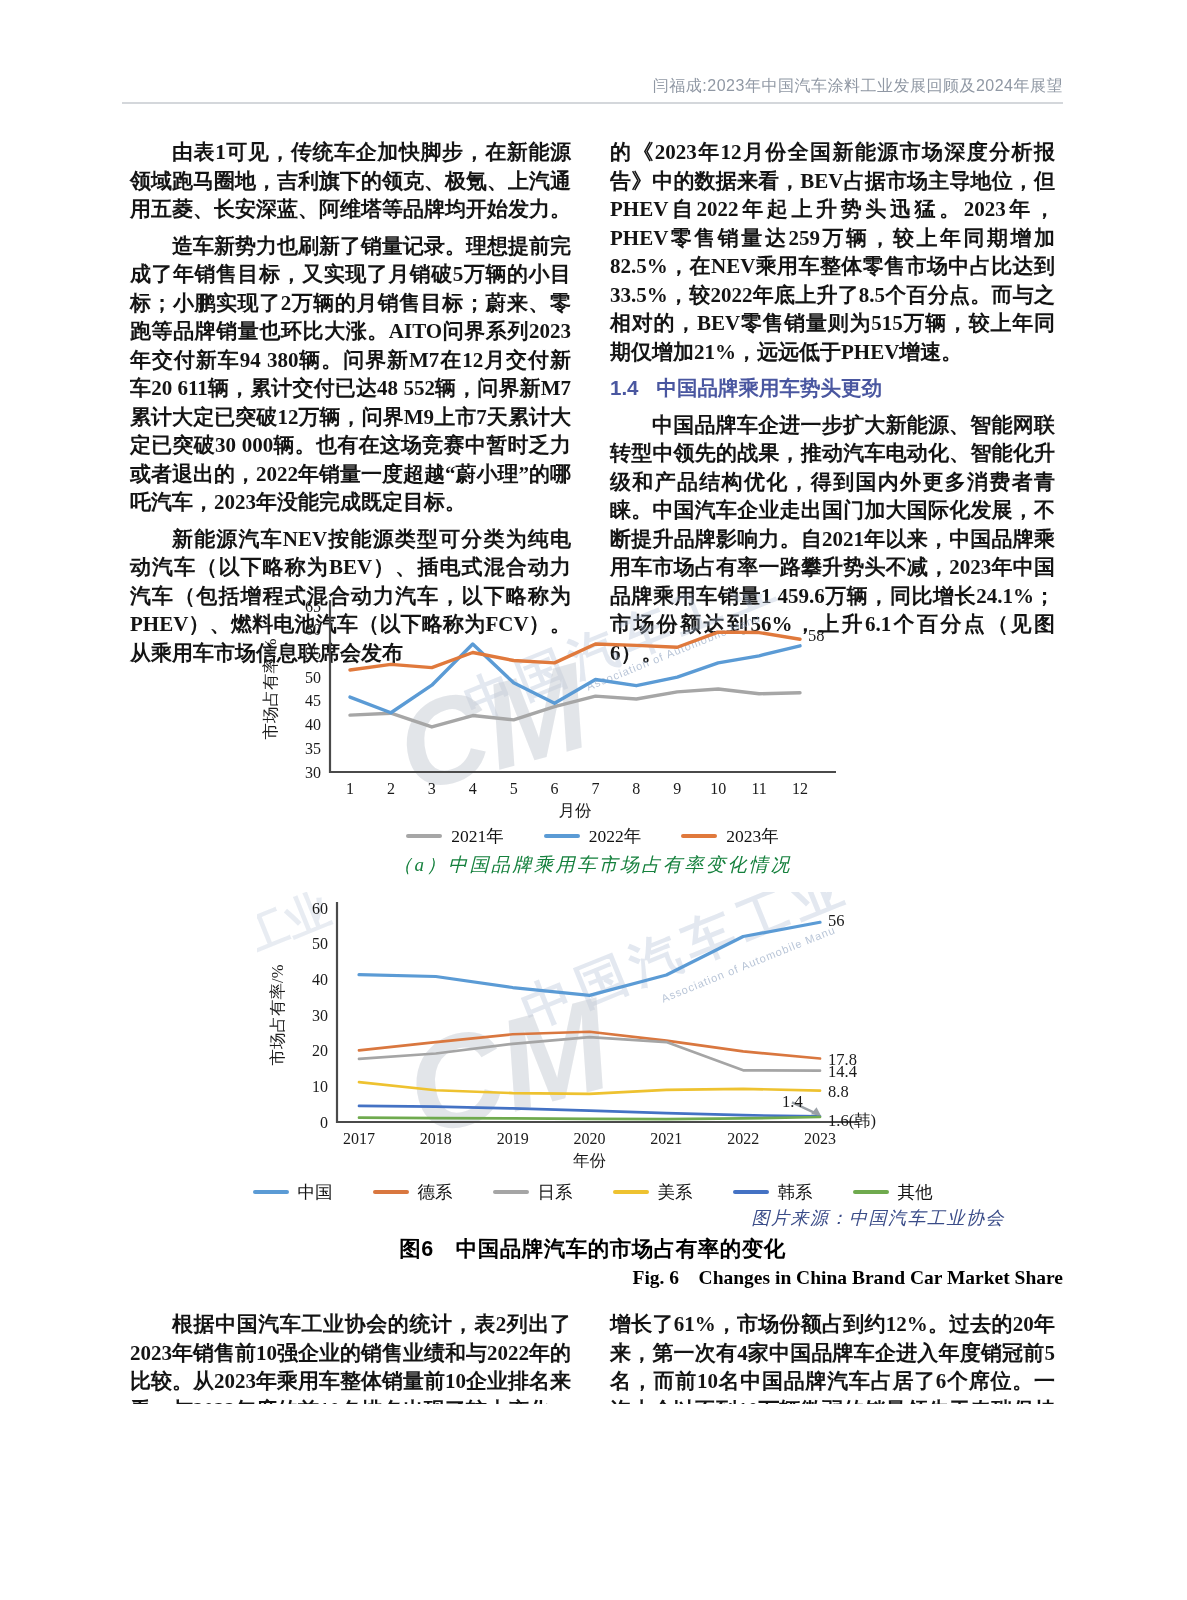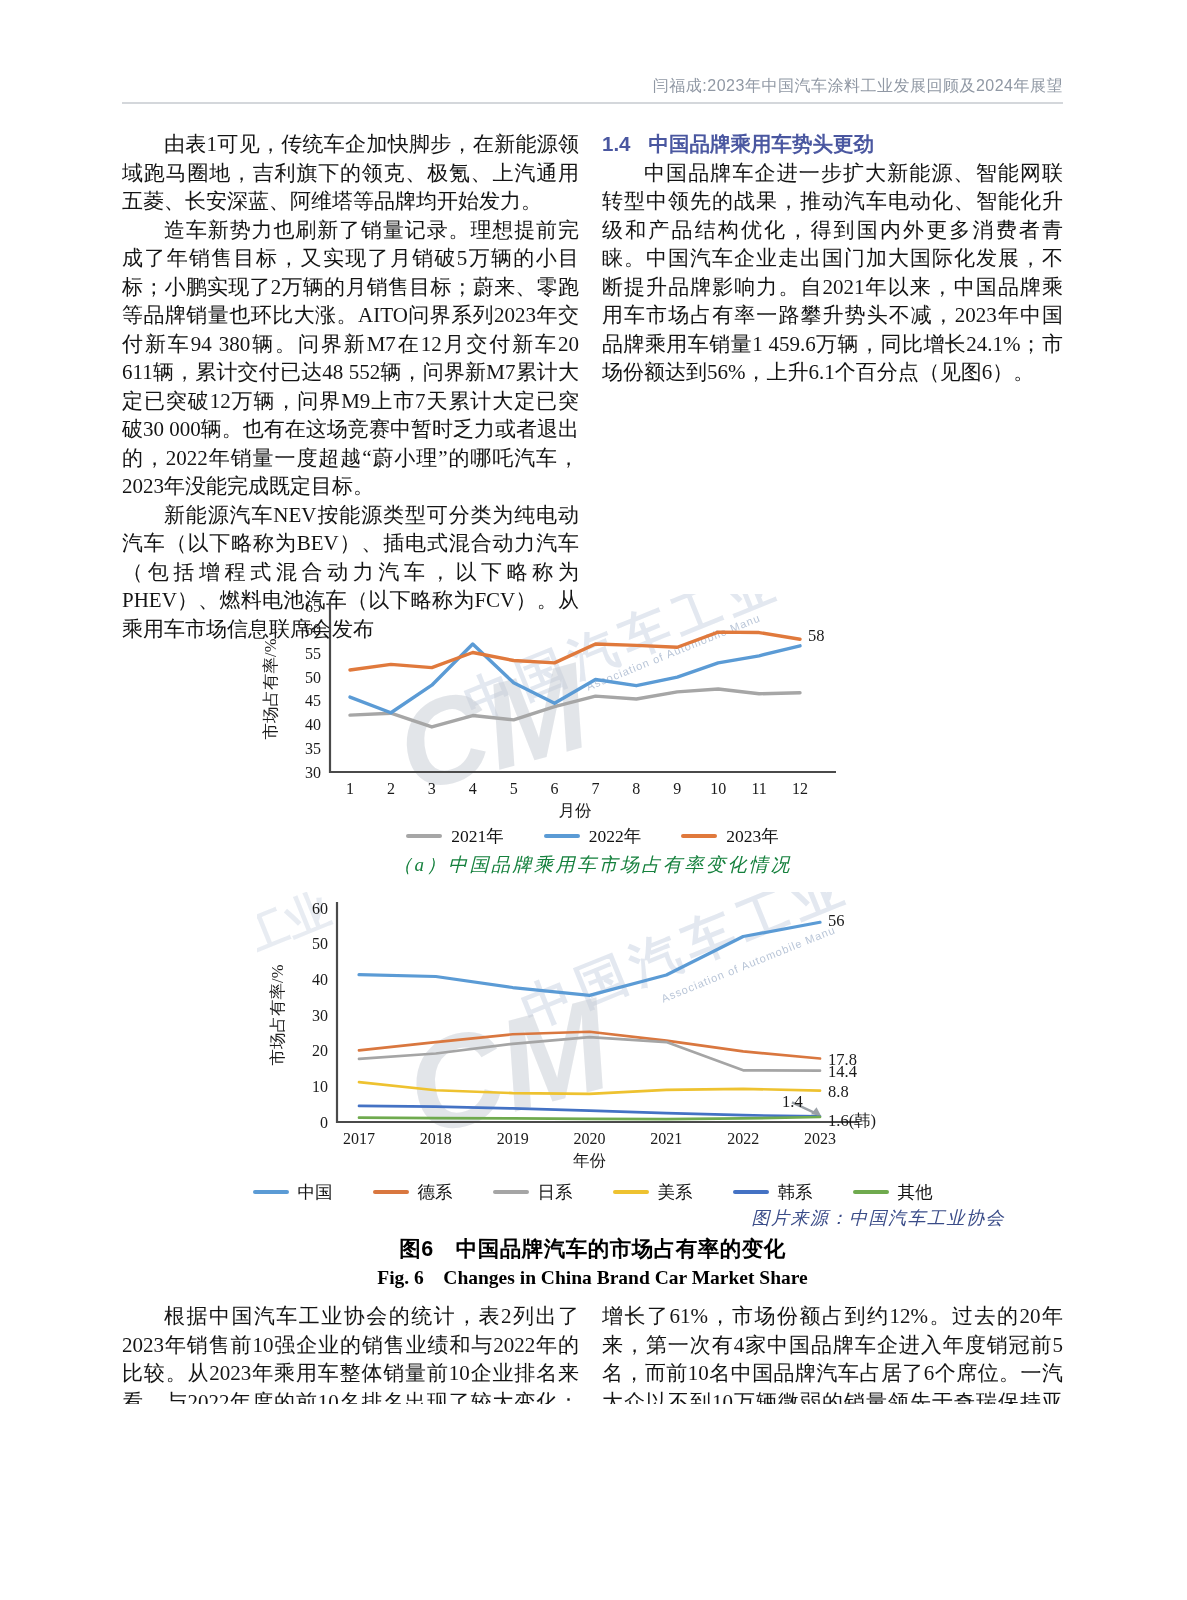--- a/index.html
+++ b/index.html
@@ -6,21 +6,21 @@
   .page{position:relative;width:1187px;height:1404px;background:#ffffff;overflow:hidden;
         font-family:"Liberation Serif","DejaVu Serif",serif;color:#111;}
   
   .running-head{position:absolute;top:76px;left:122px;width:941px;text-align:right;
         font-family:"Liberation Sans","DejaVu Sans",sans-serif;font-size:16px;color:#9098a4;letter-spacing:.5px;}
   .head-rule{position:absolute;top:102px;left:122px;width:941px;border-top:2px solid #d4d7db;}
   
   .body-col{position:absolute;width:457px;font-size:21px;line-height:28.5px;text-align:justify;color:#141414;}
   .col-left{left:122px;top:130px;}
   .col-right{left:602px;top:130px;width:461px;}
-  .body-col p{margin:0;}
+  .body-col p{margin:8px;font-weight:bold;}
   p.ind{text-indent:2em;}
   p.noind{text-indent:0;}
   .sec-head{margin:0;font-family:"Liberation Sans","DejaVu Sans",sans-serif;font-weight:bold;
         font-size:20.5px;color:#4a57a0;line-height:28.5px;}
   .sec-head .num{margin-right:18px;}
   
   .figure-area{position:absolute;left:122px;top:594px;width:941px;}
   .chart-wrap{position:relative;overflow:hidden;}
   #wrapA{width:625px;height:228px;margin-left:128px;}
   #wrapB{width:660px;height:286px;margin-left:135px;margin-top:14px;}
@@ -38,21 +38,21 @@
   .legend{display:flex;justify-content:center;align-items:center;gap:40px;margin-top:2px;
         font-size:17.5px;color:#111;}
   .lg-item{display:inline-flex;align-items:center;}
   .lg-sw{display:inline-block;width:36px;height:4px;margin-right:9px;border-radius:2px;}
   .chart-cap{margin-top:4px;text-align:center;font-size:19px;font-style:italic;
         color:#15803d;letter-spacing:2.5px;}
   .fig-source{margin-top:2px;text-align:right;padding-right:58px;font-size:18px;
         font-style:italic;color:#3a4c88;letter-spacing:1.5px;}
   .fig-title-cn{margin-top:4px;text-align:center;font-family:"Liberation Sans","DejaVu Sans",sans-serif;
         font-weight:bold;font-size:21.5px;color:#000;letter-spacing:.5px;}
-  .fig-title-en{margin-top:1px;text-align:center;font-weight:bold;font-size:19.5px;color:#000;}
+  .fig-title-en{margin-top:1px;text-align:right;font-weight:bold;font-size:19.5px;color:#000;}
   
   .col-left2{left:122px;top:1302px;}
   .col-right2{left:602px;top:1302px;width:461px;}
   
   .footer{position:absolute;left:878px;top:1497px;display:flex;align-items:flex-start;}
   .f-sec{text-align:right;}
   .f-cn{font-family:"Liberation Sans","DejaVu Sans",sans-serif;font-weight:bold;font-size:27px;
         color:#15803d;line-height:25px;letter-spacing:1px;}
   .f-en{font-size:13px;color:#5d6b80;line-height:16px;}
   .f-bar{width:3px;height:46px;background:#1e3f6d;margin:0 10px 0 12px;}
@@ -66,20 +66,21 @@
   <div class="running-head">闫福成:2023年中国汽车涂料工业发展回顾及2024年展望</div>
   <div class="head-rule"></div>
 
   <div class="body-col col-left">
     <p class="ind">由表1可见，传统车企加快脚步，在新能源领域跑马圈地，吉利旗下的领克、极氪、上汽通用五菱、长安深蓝、阿维塔等品牌均开始发力。</p>
     <p class="ind">造车新势力也刷新了销量记录。理想提前完成了年销售目标，又实现了月销破5万辆的小目标；小鹏实现了2万辆的月销售目标；蔚来、零跑等品牌销量也环比大涨。AITO问界系列2023年交付新车94 380辆。问界新M7在12月交付新车20 611辆，累计交付已达48 552辆，问界新M7累计大定已突破12万辆，问界M9上市7天累计大定已突破30 000辆。也有在这场竞赛中暂时乏力或者退出的，2022年销量一度超越“蔚小理”的哪吒汽车，2023年没能完成既定目标。</p>
     <p class="ind">新能源汽车NEV按能源类型可分类为纯电动汽车（以下略称为BEV）、插电式混合动力汽车（包括增程式混合动力汽车，以下略称为PHEV）、燃料电池汽车（以下略称为FCV）。从乘用车市场信息联席会发布</p>
   </div>
 
   <div class="body-col col-right">
+    <p class="noind">的《2023年12月份全国新能源市场深度分析报告》中的数据来看，BEV占据市场主导地位，但PHEV自2022年起上升势头迅猛。2023年，PHEV零售销量达259万辆，较上年同期增加82.5%，在NEV乘用车整体零售市场中占比达到33.5%，较2022年底上升了8.5个百分点。而与之相对的，BEV零售销量则为515万辆，较上年同期仅增加21%，远远低于PHEV增速。</p>
     <p class="sec-head"><span class="num">1.4</span><span>中国品牌乘用车势头更劲</span></p>
     <p class="ind">中国品牌车企进一步扩大新能源、智能网联转型中领先的战果，推动汽车电动化、智能化升级和产品结构优化，得到国内外更多消费者青睐。中国汽车企业走出国门加大国际化发展，不断提升品牌影响力。自2021年以来，中国品牌乘用车市场占有率一路攀升势头不减，2023年中国品牌乘用车销量1 459.6万辆，同比增长24.1%；市场份额达到56%，上升6.1个百分点（见图6）。</p>
   </div>
 
   <div class="figure-area">
 
     <div class="chart-wrap" id="wrapA">
       <div class="wm wm-cn-a">中国汽车工业</div>
       <div class="wm wm-logo-a">CM</div>
       <div class="wm wm-en-a">Association of Automobile Manu</div>

